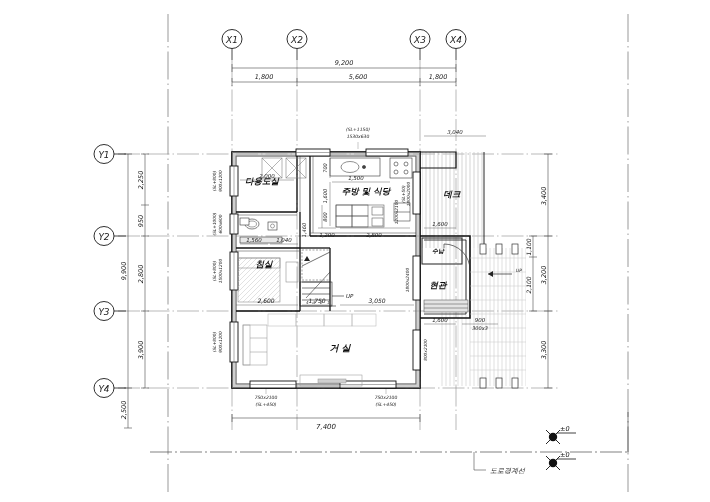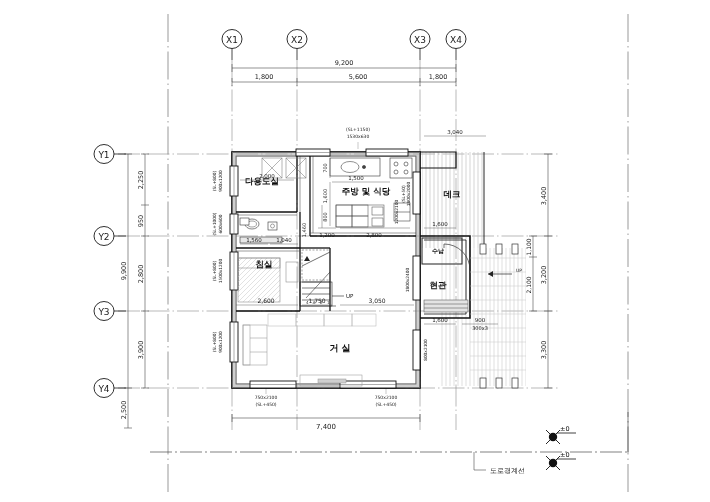--- a/index.html
+++ b/index.html
@@ -1,18 +1,18 @@
 <!DOCTYPE html>
 <html><head>
 <meta charset="utf-8">
 <style>
   html,body{margin:0;padding:0;background:#ffffff;}
   body{width:710px;height:502px;overflow:hidden;
        font-family:"DejaVu Sans","Liberation Sans",sans-serif;}
-  #sheet{position:relative;width:710px;height:502px;background:#fff;}
+  #sheet{position:relative;width:710px;height:502px;background:#fff;font-style:italic;}
   svg{display:block;}
   .txt{font-family:"DejaVu Sans","Liberation Sans",sans-serif;}
 </style>
 </head>
 <body>
 
 <div id="sheet">
 <svg id="plan" width="710" height="502" viewBox="0 0 710 502">
 
   <rect x="0" y="0" width="710" height="502" fill="#ffffff"></rect>

